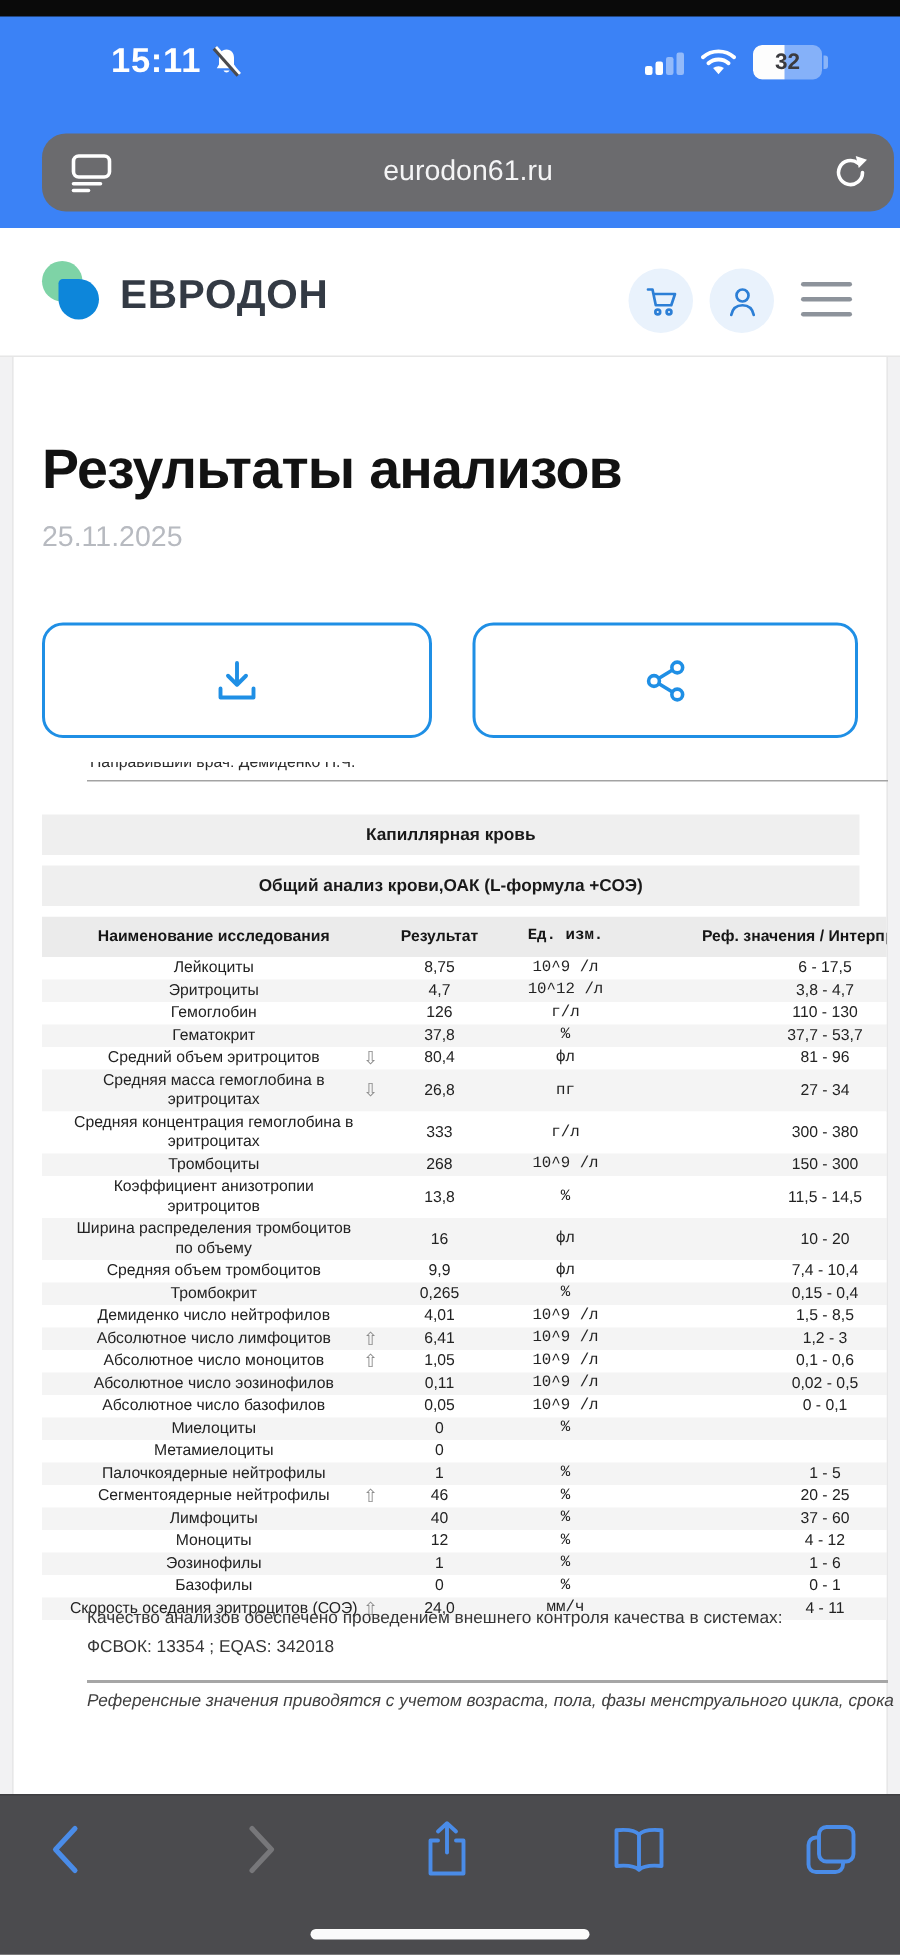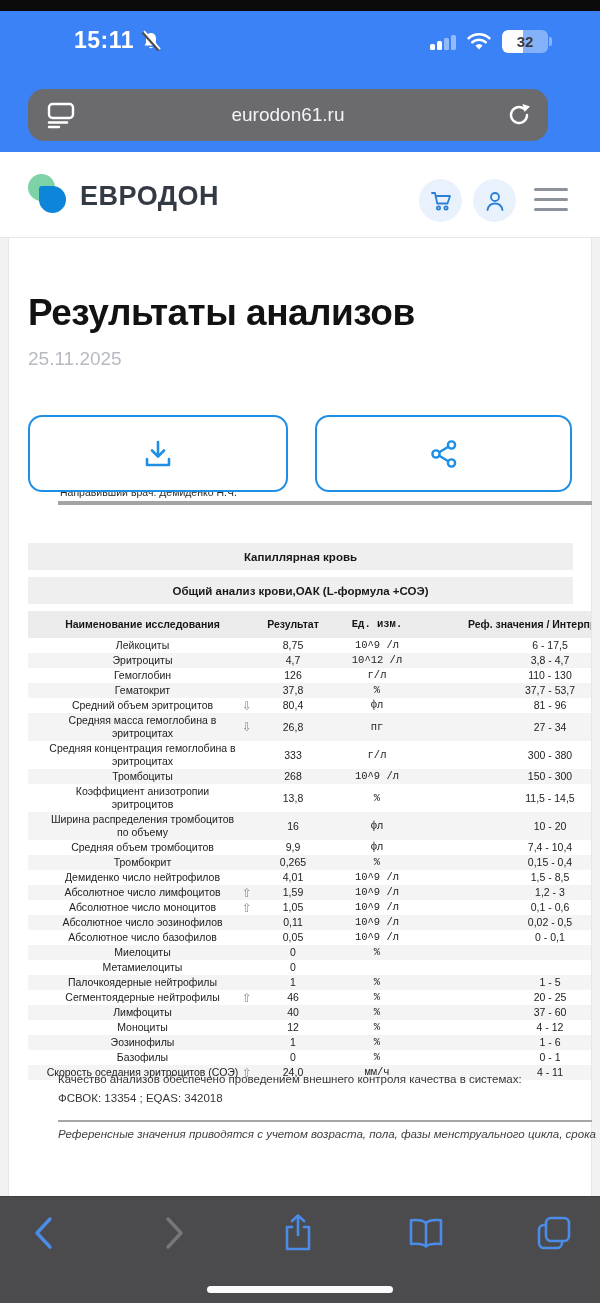--- a/index.html
+++ b/index.html
@@ -16,21 +16,21 @@
   .sigbars{ display:flex; align-items:flex-end; gap:2px; height:16px; }
   .sigbars i{ display:block; width:5px; border-radius:1.5px; background:rgba(255,255,255,.45); }
   .sigbars i:nth-child(1){ height:6px; background:#fff; }
   .sigbars i:nth-child(2){ height:9px; background:#fff; }
   .sigbars i:nth-child(3){ height:12px; }
   .sigbars i:nth-child(4){ height:15px; }
   .battery{ position:relative; width:46px; height:23px; border-radius:6px; background:rgba(255,255,255,.38); overflow:hidden; }
   .battery .fill{ position:absolute; left:0; top:0; bottom:0; width:45%; background:#fdfdfd; border-radius:6px 0 0 6px; }
   .battery .pct{ position:absolute; inset:0; display:flex; align-items:center; justify-content:center; font-size:15px; font-weight:700; color:#3b3b3f; }
   .batcap{ width:3px; height:9px; background:rgba(255,255,255,.4); border-radius:0 2px 2px 0; margin-left:1px; }
-  #urlbar{ position:absolute; left:28px; top:89px; width:520px; height:52px; border-radius:16px; background:#6b6b6e; display:flex; align-items:center; }
+  #urlbar{ position:absolute; left:28px; top:89px; width:568px; height:52px; border-radius:16px; background:#6b6b6e; display:flex; align-items:center; }
   #urlbar .readerbtn{ position:absolute; left:18px; top:12px; }
   #urlbar .urltext{ flex:1; text-align:center; color:#f4f4f5; font-size:19px; font-weight:500; }
   #urlbar .reloadbtn{ position:absolute; right:16px; top:13px; }
 
   
   #siteheader{ position:absolute; left:0; top:152px; width:600px; height:86px; background:#fff; border-bottom:1px solid #e6e6e6; }
   .logo{ position:absolute; left:28px; top:22px; display:flex; align-items:center; }
   .logomark{ position:relative; width:44px; height:44px; }
   .logomark .g{ position:absolute; left:0; top:0; width:27px; height:27px; border-radius:50%; background:#7ed3a6; }
   .logomark .b{ position:absolute; left:11px; top:12px; width:27px; height:27px; background:#0d86da; border-radius:3px 14px 14px 14px; }
@@ -45,21 +45,21 @@
   .gutter{ position:absolute; top:0; bottom:0; width:9px; background:#f2f2f3; }
   .gutter.left{ left:0; border-right:1px solid #e7e7e8; }
   .gutter.right{ right:0; border-left:1px solid #e7e7e8; }
   .pagetitle{ position:absolute; left:28px; top:54px; font-size:37px; font-weight:700; color:#121212; letter-spacing:-.5px; }
   .pagedate{ position:absolute; left:28px; top:110px; font-size:19px; color:#b7bac0; }
   .actionbtn{ position:absolute; top:177px; height:77px; border:2px solid #1f8fe5; border-radius:14px; background:#fff; display:flex; align-items:center; justify-content:center; cursor:pointer; }
   .btn-download{ left:28px; width:260px; }
   .btn-share{ left:315px; width:257px; }
 
   
-  .docrow{ position:absolute; left:58px; top:254px; width:534px; height:13px; overflow:hidden; border-bottom:4px solid #a3a3a3; }
+  .docrow{ position:absolute; left:58px; top:270px; width:534px; height:13px; overflow:hidden; border-bottom:1px solid #a3a3a3; }
   .docrow span{ position:absolute; left:2px; top:-7px; font-size:10.5px; line-height:14px; color:#2b2b2b; white-space:nowrap; }
   .banner{ position:absolute; left:28px; width:545px; height:27px; background:#efefef; display:flex; align-items:center; justify-content:center; font-size:11.5px; font-weight:700; color:#191919; }
   .banner1{ top:305px; } .banner2{ top:339px; }
 
   .tablewrap{ position:absolute; left:28px; top:373px; width:563px; overflow:hidden; }
   .tbl{ width:647px; font-size:10.5px; color:#222; }
   .trow{ display:flex; align-items:stretch; min-height:15px; background:#fff; }
   .trow.alt{ background:#f4f4f4; }
   .trow.head{ min-height:27px; background:#ebebeb; font-weight:700; color:#161616; }
   .cell{ display:flex; align-items:center; justify-content:center; text-align:center; line-height:13px; padding:1px 4px; }
@@ -265,21 +265,21 @@
               <div class="cell c-ref">0,15 - 0,4</div>
             </div>
             <div class="trow">
               <div class="cell c-name">Демиденко число нейтрофилов</div>
               <div class="cell c-res">4,01</div>
               <div class="cell c-unit">10^9 /л</div>
               <div class="cell c-ref">1,5 - 8,5</div>
             </div>
             <div class="trow alt">
               <div class="cell c-name">Абсолютное число лимфоцитов<span class="flag">⇧</span></div>
-              <div class="cell c-res">1,59</div>
+              <div class="cell c-res">6,41</div>
               <div class="cell c-unit">10^9 /л</div>
               <div class="cell c-ref">1,2 - 3</div>
             </div>
             <div class="trow">
               <div class="cell c-name">Абсолютное число моноцитов<span class="flag">⇧</span></div>
               <div class="cell c-res">1,05</div>
               <div class="cell c-unit">10^9 /л</div>
               <div class="cell c-ref">0,1 - 0,6</div>
             </div>
             <div class="trow alt">

